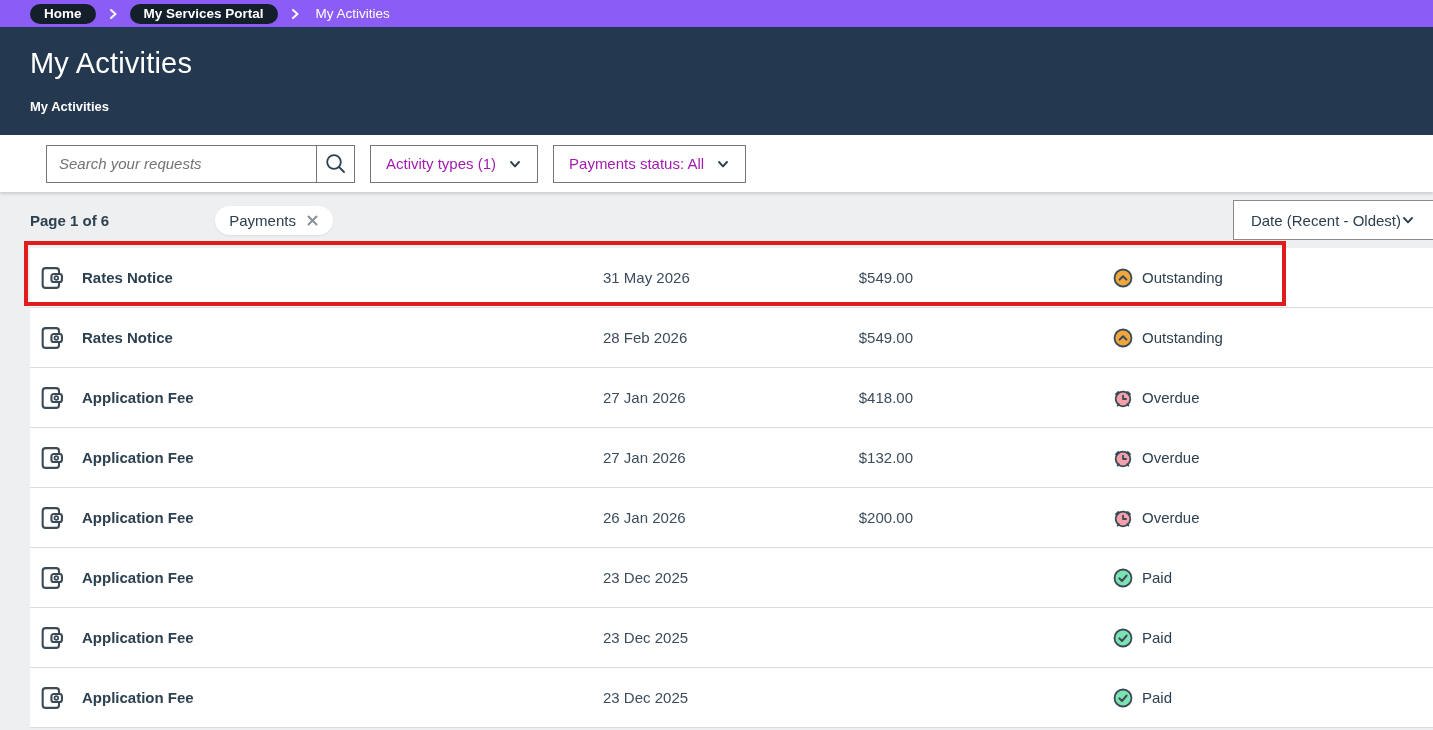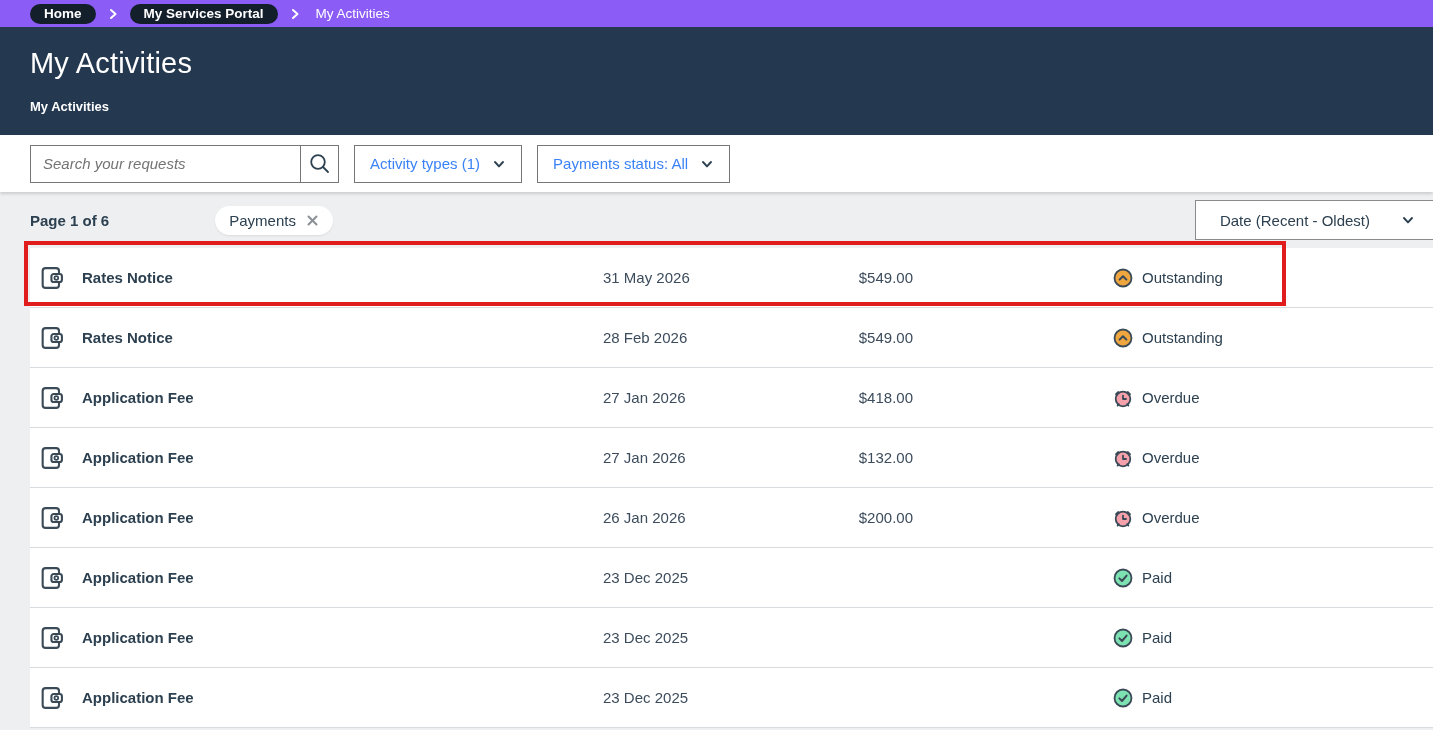--- a/index.html
+++ b/index.html
@@ -35,62 +35,62 @@
   .header .subtitle { color:#fff; font-size:13px; font-weight:bold; margin-top:19px; }
 
   
   .filterbar {
     height:57px; background:#fff;
     display:flex; align-items:center;
     padding-left:30px; gap:15px;
     box-shadow:0 2px 3px rgba(0,0,0,.14);
     position:relative; z-index:2;
   }
-  .search-group { display:flex; }
+  .search-group { display:flex;margin-left:16px; }
   .search-input {
     width:270px; height:38px;
     border:1px solid #767676; border-right:none;
     padding:0 12px; font-size:15px;
     font-family:"Liberation Sans", sans-serif;
     color:#2c4050; outline:none;
   }
   .search-input::placeholder { color:#737373; font-style:italic; }
   .search-btn {
     width:39px; height:38px;
     border:1px solid #767676; background:#fff;
     display:flex; align-items:center; justify-content:center;
     cursor:pointer;
   }
   .drop-btn {
     height:38px; background:#fff;
     border:1px solid #767676;
     display:flex; align-items:center; gap:12px;
-    padding:0 15px; font-size:15px; color:#3b82f6;
+    padding:0 15px; font-size:15px; color:#a21caf;
     cursor:pointer; white-space:nowrap;
   }
 
   
   .meta-row {
     height:56px; display:flex; align-items:center;
     padding-left:30px; position:relative;
   }
   .page-info { font-size:15px; font-weight:bold; color:#2c4050; }
   .chip {
     margin-left:106px; background:#fff;
     border-radius:16px; padding:6px 14px;
     display:flex; align-items:center; gap:10px;
     font-size:15px; color:#2c4050;
     box-shadow:0 1px 2px rgba(0,0,0,.08);
   }
   .chip .x { display:flex; cursor:pointer; }
   .sort-drop {
     margin-left:auto; height:40px;
     background:#fff; border:1px solid #8a8a8a; border-right:none;
-    display:flex; align-items:center; gap:31px;
-    padding:0 18px 0 24px; font-size:15px; color:#2c4050;
+    display:flex; align-items:center; gap:0;
+    padding:0 18px 0 17px; font-size:15px; color:#2c4050;
     cursor:pointer; white-space:nowrap;
   }
 
   
   .rows { }
   .row {
     margin-left:30px; height:60px; background:#fff;
     border-bottom:1px solid #d8dcdf;
     display:grid;
     grid-template-columns:28px 537px 180px 130px 200px 1fr;

